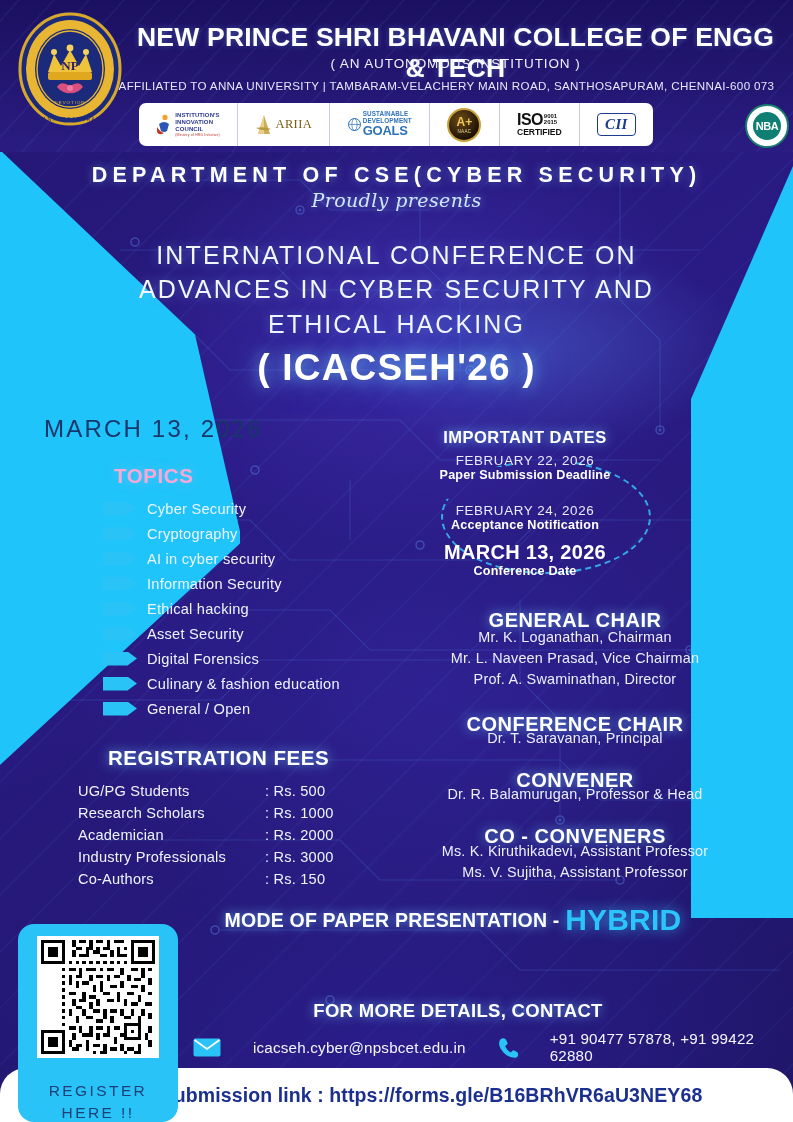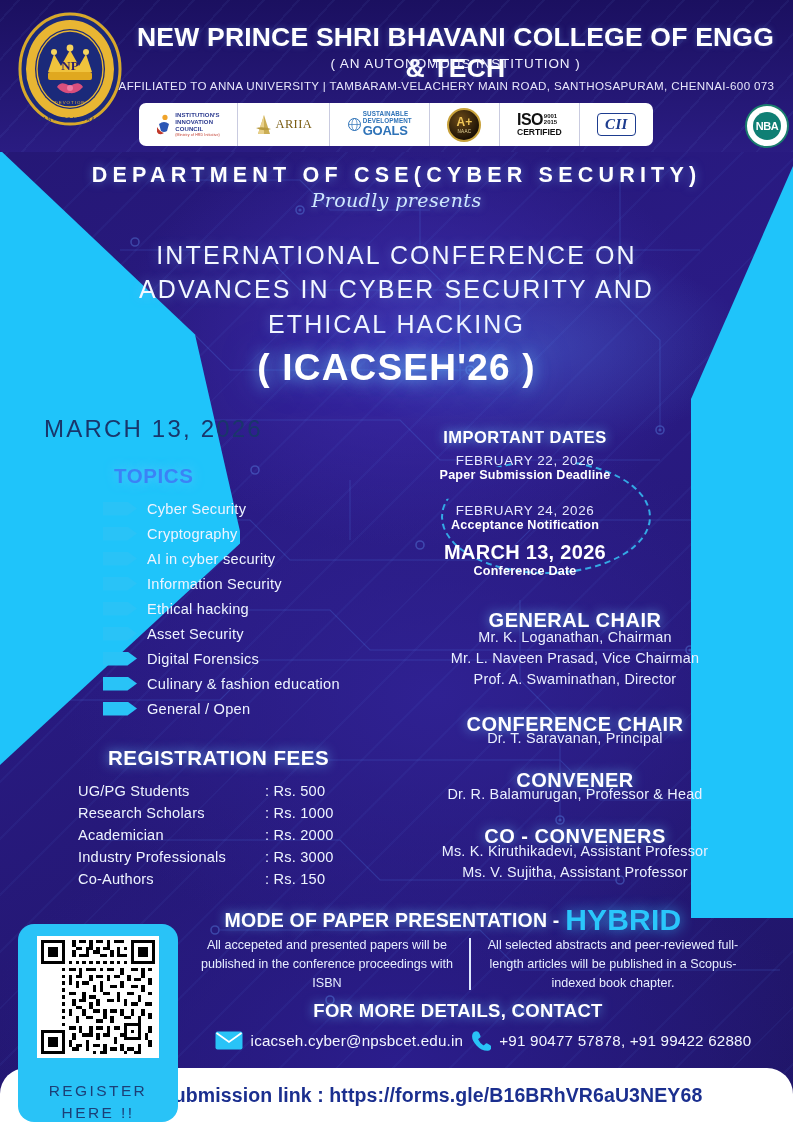--- a/index.html
+++ b/index.html
@@ -161,21 +161,21 @@
 
   
   .march {
     position: absolute; left: 44px; top: 415px; z-index: 7;
     color: #19366b; font-size: 24px; letter-spacing: 2.2px;
   }
 
   
   .topics-h {
     position: absolute; left: 114px; top: 464px; z-index: 7;
-    color: #3b82f6; font-weight: bold; font-size: 20.5px; letter-spacing: .6px;
+    color: #f9a8d4; font-weight: bold; font-size: 20.5px; letter-spacing: .6px;
     text-shadow: 0 0 12px rgba(110,200,255,.8);
   }
   .topics-list { position: absolute; left: 103px; top: 496px; width: 330px; z-index: 7; }
   .topic-row { display: flex; align-items: center; height: 25px; }
   .chev {
     width: 34px; height: 14px; flex: 0 0 34px; margin-right: 10px;
     background: #29c3f7;
     clip-path: polygon(0 0, 72% 0, 100% 50%, 72% 100%, 0 100%);
   }
   .topic-txt { color: #eef4ff; font-size: 14.6px; letter-spacing: .25px; }
@@ -235,21 +235,21 @@
   }
   .mode-col { flex: 1 1 0; text-align: center; color:#e7eeff; font-size: 12.6px; line-height: 1.5; padding: 0 8px; }
   .mode-div { width: 2px; height: 52px; background: #dfe8ff; margin-top: 2px; }
   .contact-h {
     position: absolute; left: 193px; top: 1000px; width: 530px; text-align: center; z-index: 7;
     color:#fff; font-weight:bold; font-size:18.5px; letter-spacing:.3px;
     text-shadow: 0 0 11px rgba(110,200,255,.8);
   }
   .contact-row {
     position: absolute; left: 193px; top: 1030px; width: 580px; z-index: 7;
-    display: flex; align-items: center; justify-content: center; gap: 8px;
+    display: flex; align-items: center; gap: 32px;
   }
   .mail-icon { width: 28px; height: 19px; position: relative; flex: 0 0 28px; }
   .phone-icon { width: 20px; height: 21px; flex: 0 0 20px; }
   .contact-txt { color:#f2f6ff; font-size: 15.2px; letter-spacing:.2px; }
 
   
   .qr-panel {
     position: absolute; left: 18px; top: 924px; width: 160px; height: 198px;
     background: #29c3f7; border-radius: 16px; z-index: 9;
     display: flex; flex-direction: column; align-items: center; padding-top: 12px;
@@ -526,25 +526,20 @@
 
   <div class="sec-h" style="top:761px">CONVENER</div>
   <div class="sec-line" style="top:786px">Dr. R. Balamurugan, Professor &amp; Head</div>
 
   <div class="sec-h" style="top:817px">CO - CONVENERS</div>
   <div class="sec-line" style="top:843px">Ms. K. Kiruthikadevi, Assistant Professor</div>
   <div class="sec-line" style="top:864px">Ms. V. Sujitha, Assistant Professor</div>
 
   <div class="mode-row">
     <span class="mode-lbl">MODE OF PAPER PRESENTATION - </span><span class="hybrid">HYBRID</span>
-  </div>
-  <div class="mode-cols">
-    <div class="mode-col">All accepeted and presented papers will be published in the conference proceedings with ISBN</div>
-    <div class="mode-div"></div>
-    <div class="mode-col">All selected abstracts and peer-reviewed full-length articles will be published in a Scopus-indexed book chapter.</div>
   </div>
 
   <div class="contact-h">FOR MORE DETAILS, CONTACT</div>
   <div class="contact-row">
     <svg class="mail-icon" viewBox="0 0 28 19">
       <rect x="0.5" y="0.5" width="27" height="18" rx="2" fill="#29c3f7"></rect>
       <path d="M1.5 2 L14 11 L26.5 2" fill="none" stroke="#ffffff" stroke-width="1.8"></path>
     </svg>
     <span class="contact-txt">icacseh.cyber@npsbcet.edu.in</span>
     <svg class="phone-icon" viewBox="0 0 20 21">

